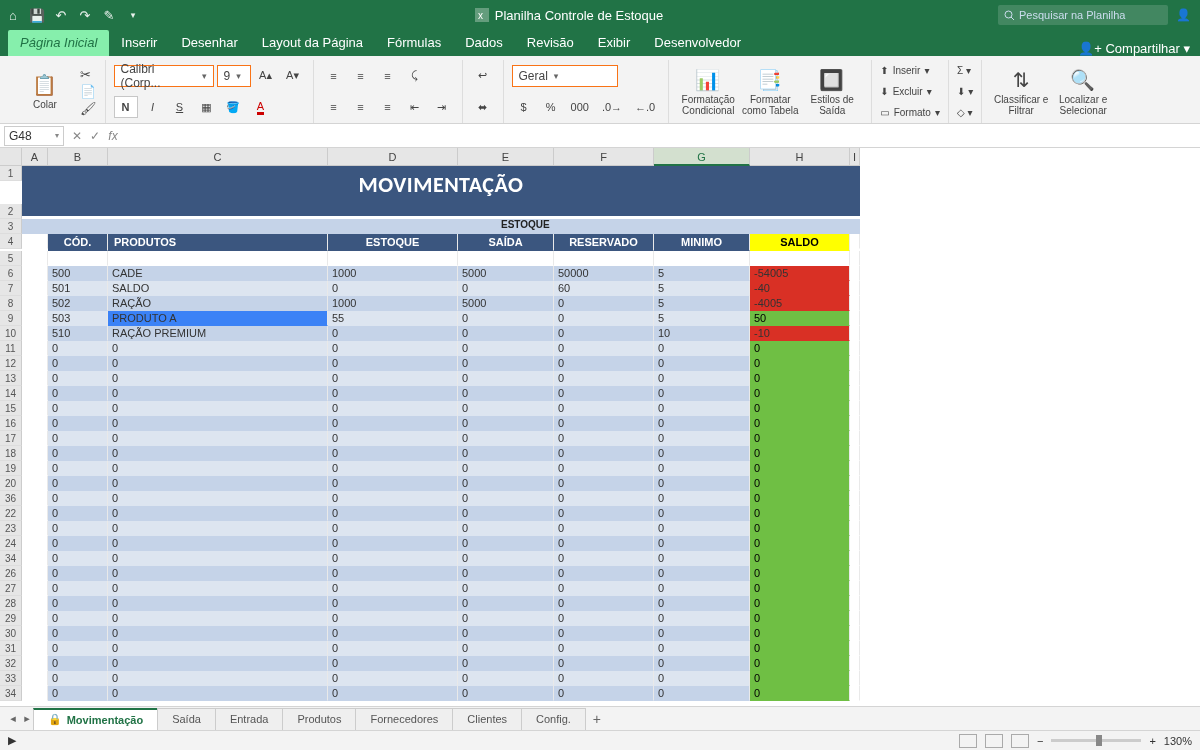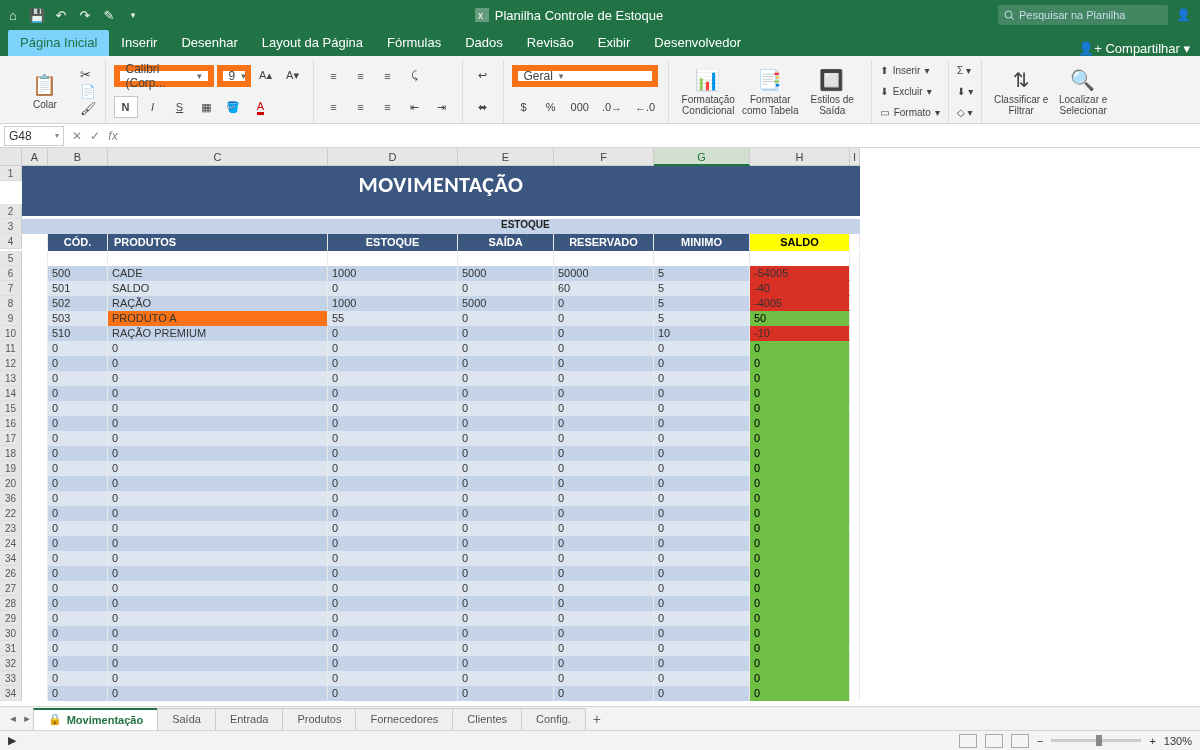--- a/index.html
+++ b/index.html
@@ -10,30 +10,30 @@
 .qat { display: flex; align-items: center; gap: 10px; }
 .qat .ic { width: 14px; height: 14px; display: inline-flex; align-items: center; justify-content: center; font-size: 13px; opacity: .9; }
 .doctitle { flex: 1; text-align: center; font-size: 13px; display:flex; align-items:center; justify-content:center; gap:6px;}
 .searchbox { width: 170px; height: 20px; background: rgba(255,255,255,.15); border-radius: 2px; display: flex; align-items: center; padding: 0 6px; font-size: 11px; color: #cde; }
 .searchbox svg { margin-right: 4px; }
 .user-ic { margin-left: 8px; width: 18px; }
 
 
 .tabs { background: #217346; display: flex; align-items: flex-end; height: 26px; padding-left: 8px; }
 .tab { padding: 5px 12px 6px; color: #fff; font-size: 13px; cursor: pointer; }
-.tab.active { background: #7dd3fc; color: #217346; border-radius: 2px 2px 0 0; font-weight: 400; }
+.tab.active { background: #86efac; color: #217346; border-radius: 2px 2px 0 0; font-weight: 400; font-style: italic; }
 .tabs .share { margin-left: auto; margin-right: 10px; color: #fff; font-size: 13px; display: flex; align-items: center; gap: 4px; }
 
 
 .ribbon { height: 68px; background: #f3f3f3; border-bottom: 1px solid #d4d4d4; display: flex; align-items: stretch; padding: 4px 6px 0; font-size: 11px; color: #444; }
 .rgroup { border-right: 1px solid #ddd; padding: 0 8px; display: flex; flex-direction: column; justify-content: space-around; }
 .rrow { display: flex; align-items: center; gap: 3px; }
 .btn { border: 1px solid #c7c7c7; background: #fff; height: 22px; min-width: 24px; display: inline-flex; align-items: center; justify-content: center; padding: 0 4px; font-size: 11px; color: #444; }
 .btn.noborder { border-color: transparent; background: transparent; }
-.sel { border: 6px solid #f97316; background: #fff; height: 22px; display:inline-flex; align-items:center; padding: 0 6px; font-size:12px; }
+.sel { border: 1px solid #f97316; background: #fff; height: 22px; display:inline-flex; align-items:center; padding: 0 6px; font-size:12px; }
 .sel .caret { margin-left:6px; font-size:9px; color:#666;}
 .bigbtn { display:flex; flex-direction:column; align-items:center; justify-content:center; width:62px; font-size:10px; line-height:1.1; text-align:center; gap:2px; padding:2px;}
 .bigbtn .bicon { width:28px; height:24px; display:flex; align-items:center; justify-content:center; font-size:20px;}
 .mini { font-size:10px; color:#444; display:flex; align-items:center; gap:4px; height:18px;}
 
 
 .fbar { height: 24px; border-bottom: 1px solid #d4d4d4; display: flex; align-items: center; background: #fff; font-size:12px;}
 .namebox { width: 60px; border: 1px solid #ccc; height: 20px; margin: 0 4px; display:flex; align-items:center; padding:0 4px; }
 .namebox .caret{font-size:8px; color:#888; margin-left:auto;}
 .fx-ic { width:18px; text-align:center; color:#888;}
@@ -170,21 +170,21 @@
   <div class="rgroup">
     <div class="rrow">
         <div class="btn noborder">↩</div>
       </div>
     <div class="rrow">
         <div class="btn noborder">⬌</div>
       </div>
   </div>
   <div class="rgroup">
     <div class="rrow">
-        <div class="sel" style="width:146px;">
+        <div class="sel" style="width:106px;">
           <span>Geral</span>
           <span class="caret">▾</span>
         </div>
       </div>
     <div class="rrow">
       <div class="btn noborder">$</div>
       <div class="btn noborder">%</div>
       <div class="btn noborder">000</div>
       <div class="btn noborder">.0→</div>
       <div class="btn noborder">←.0</div>
@@ -302,21 +302,21 @@
       <div class="cell name rowbg" style="background: rgb(197, 211, 232);">RAÇÃO</div>
       <div class="cell num rowbg" style="background: rgb(197, 211, 232);">1000</div>
       <div class="cell num rowbg" style="background: rgb(197, 211, 232);">5000</div>
       <div class="cell num rowbg" style="background: rgb(197, 211, 232);">0</div>
       <div class="cell num rowbg" style="background: rgb(197, 211, 232);">5</div>
       <div class="cell saldo red">-4005</div>
       <div class="cell cA"></div>
       <div class="rnum">9</div>
       <div class="cell cA"></div>
       <div class="cell code altbg" style="background: rgb(221, 229, 240);">503</div>
-      <div class="cell name altbg" style="background: #f97316;">PRODUTO A</div>
+      <div class="cell name altbg" style="background: #3b82f6;">PRODUTO A</div>
       <div class="cell num altbg" style="background: rgb(221, 229, 240);">55</div>
       <div class="cell num altbg" style="background: rgb(221, 229, 240);">0</div>
       <div class="cell num altbg" style="background: rgb(221, 229, 240);">0</div>
       <div class="cell num altbg" style="background: rgb(221, 229, 240);">5</div>
       <div class="cell saldo green">50</div>
       <div class="cell cA"></div>
       <div class="rnum">10</div>
       <div class="cell cA"></div>
       <div class="cell code rowbg" style="background: rgb(197, 211, 232);">510</div>
       <div class="cell name rowbg" style="background: rgb(197, 211, 232);">RAÇÃO PREMIUM</div>

